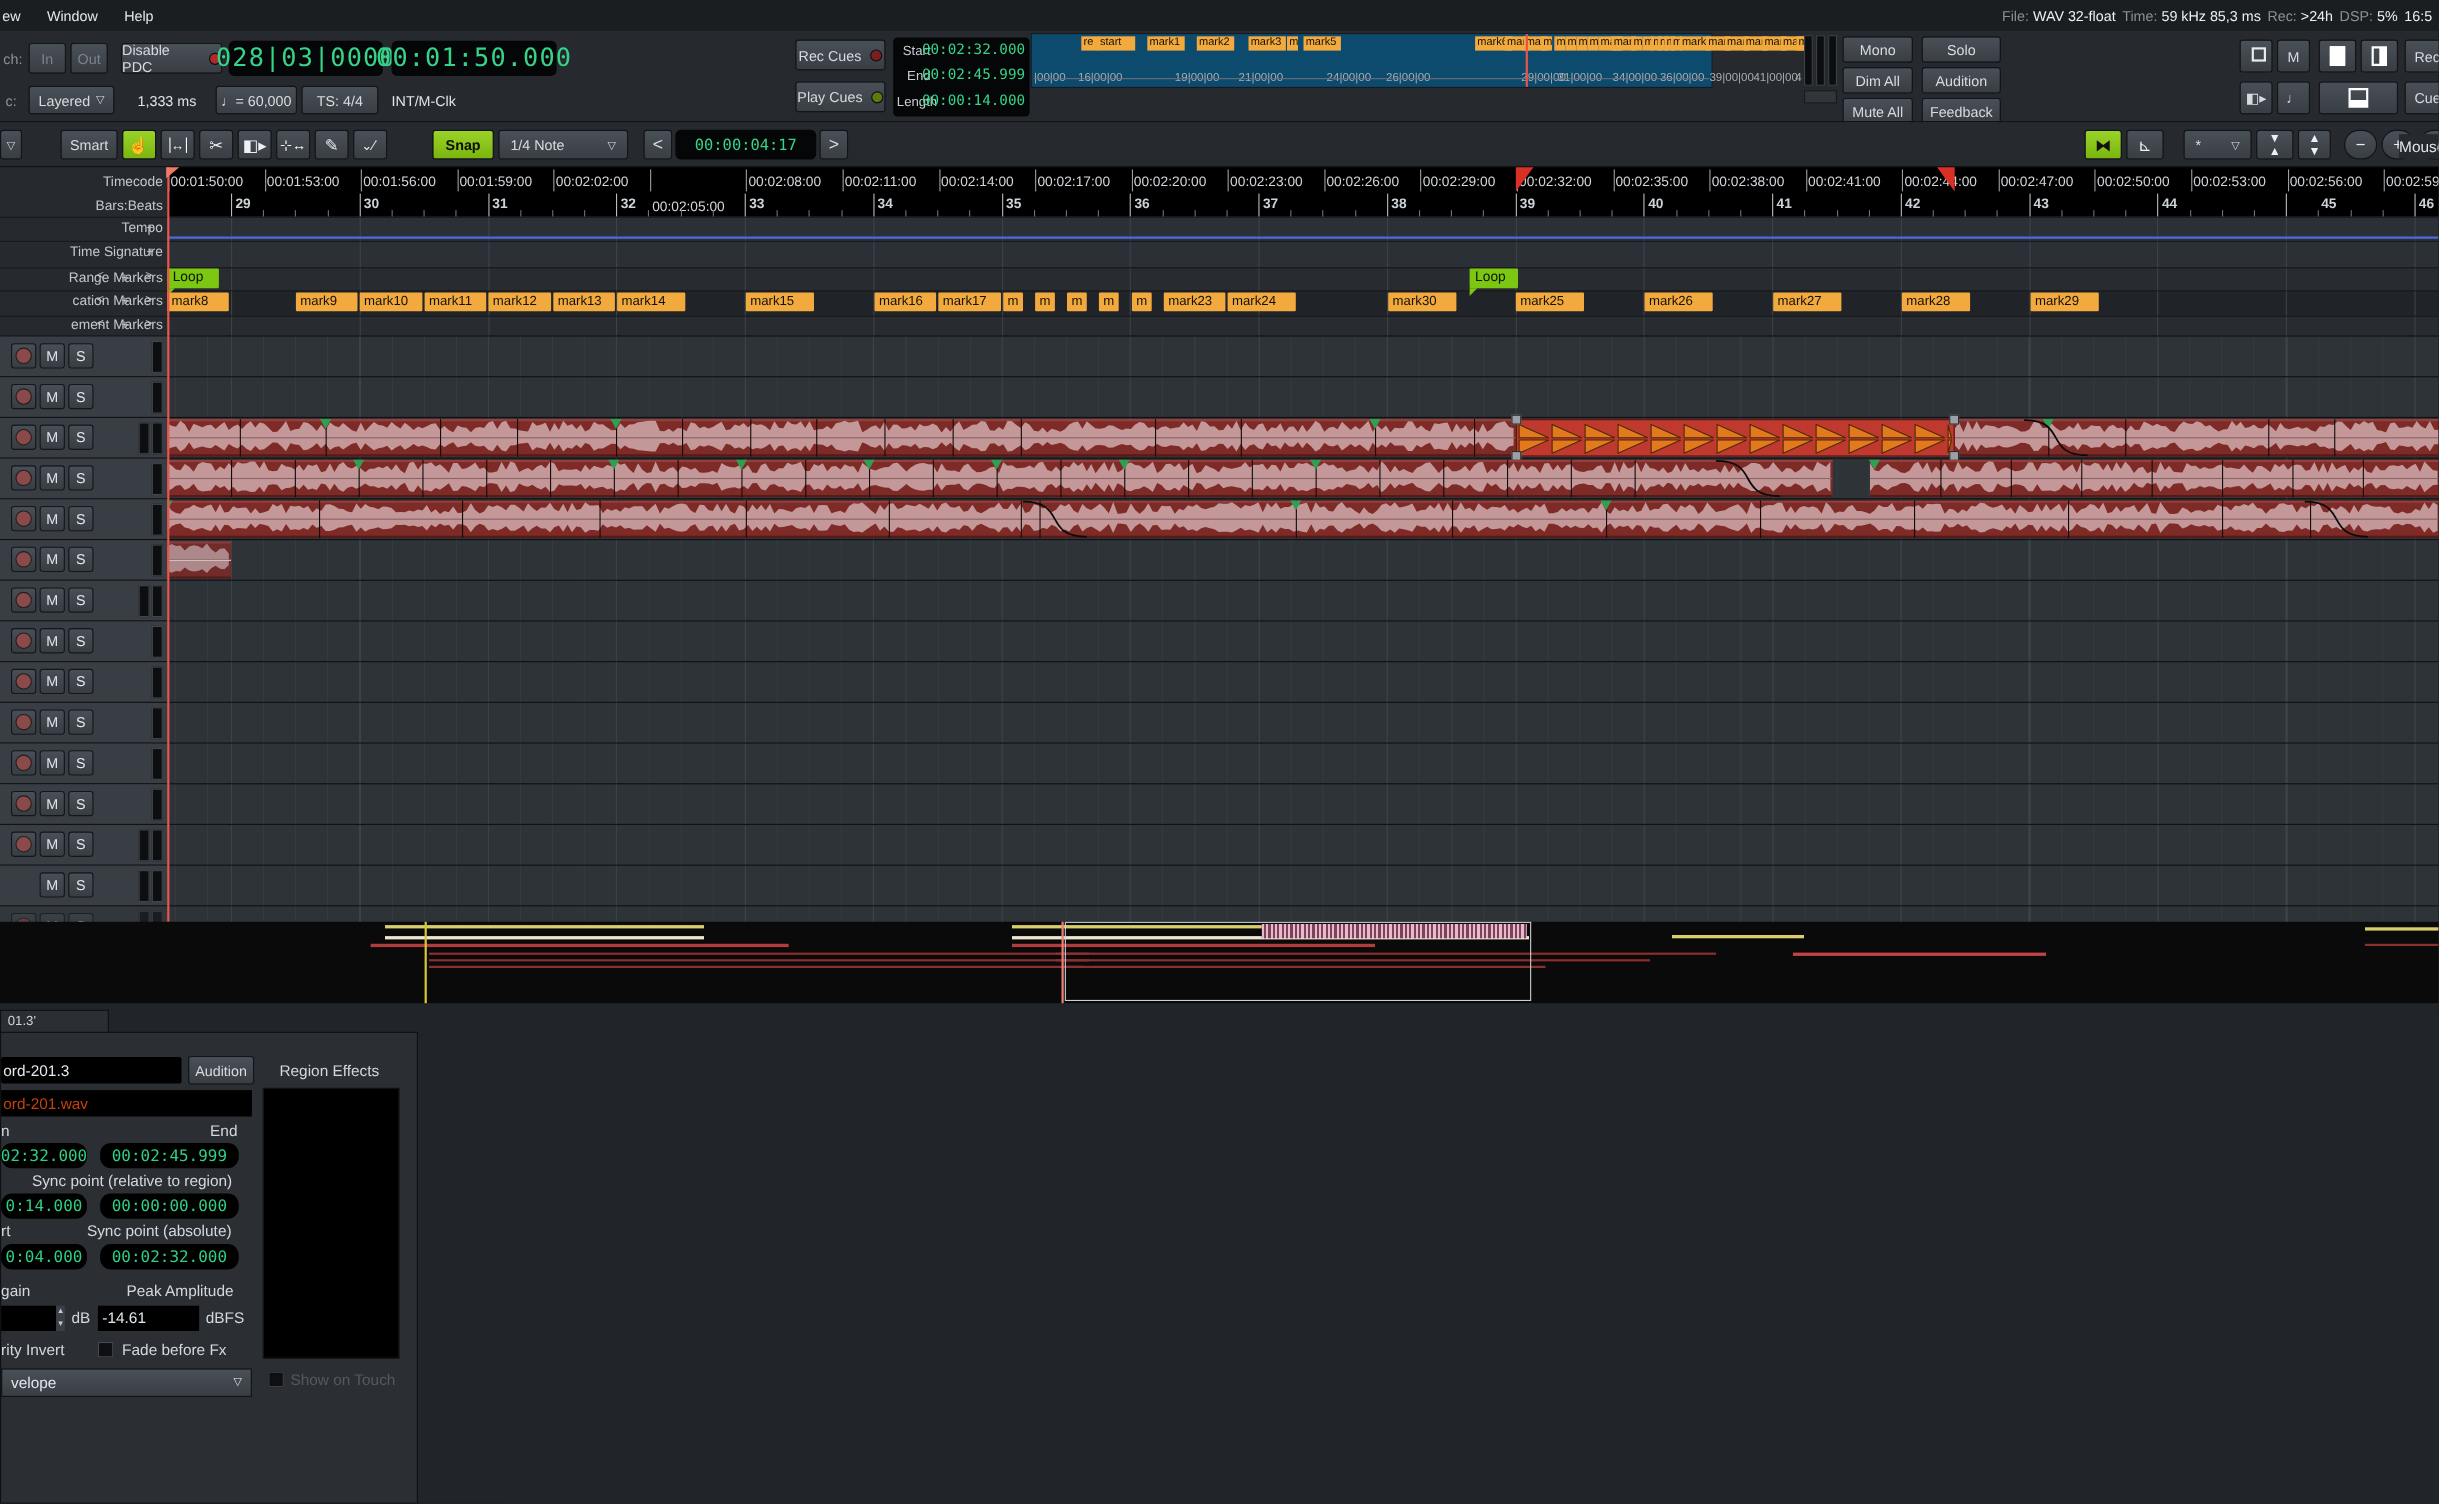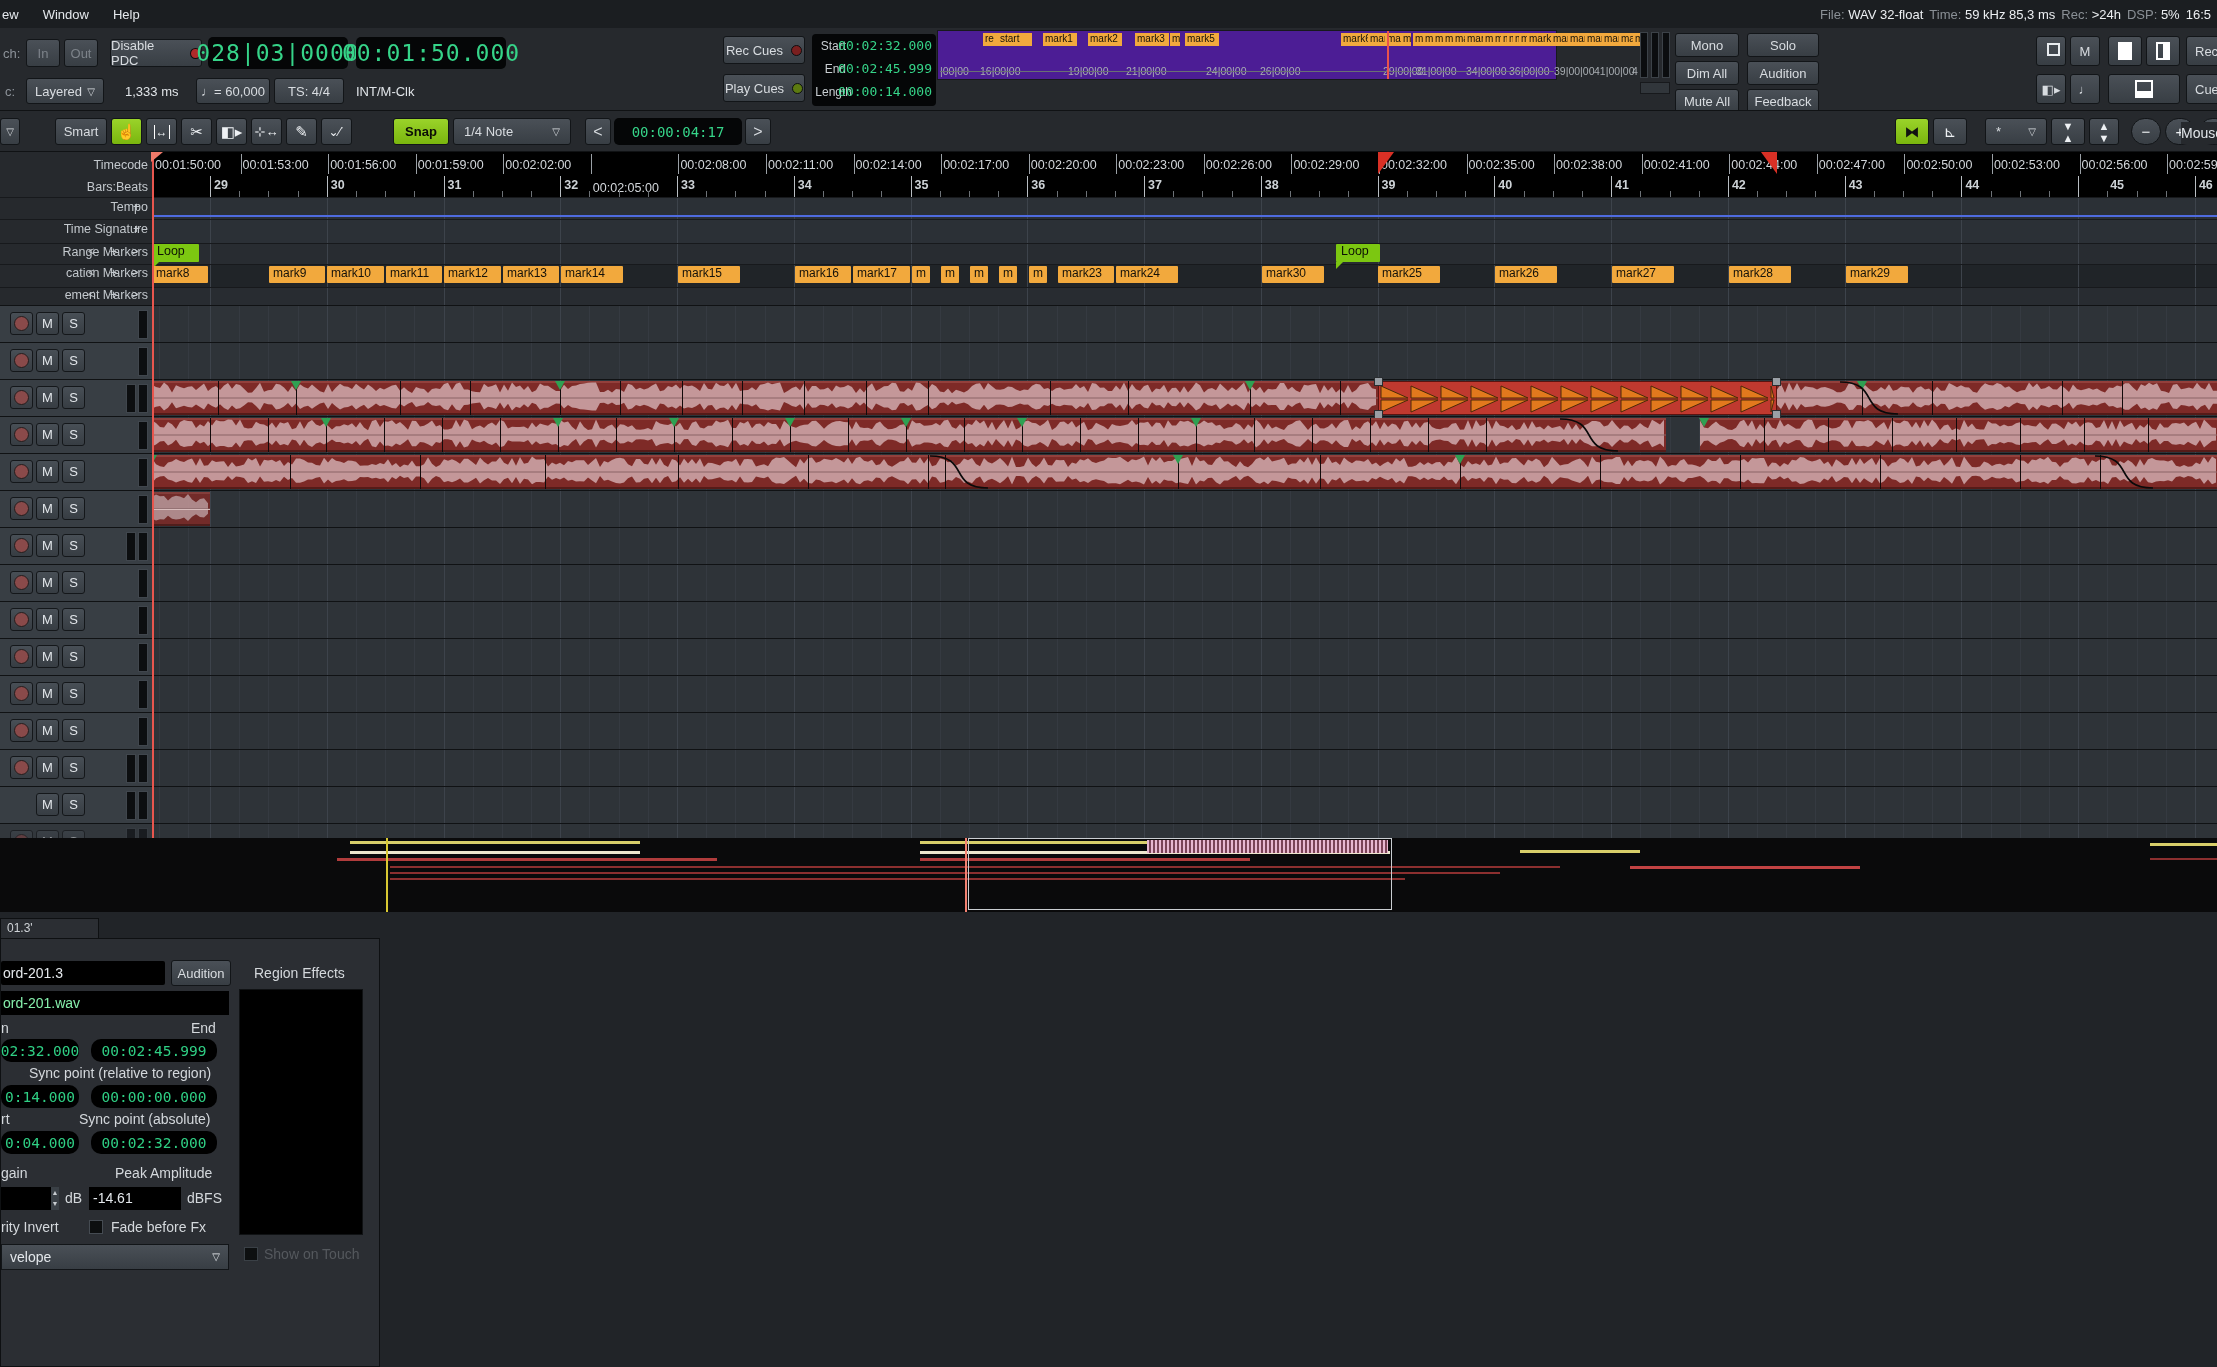--- a/index.html
+++ b/index.html
@@ -82,21 +82,21 @@
 
  <div class="abs" style="left:812px;top:34px;width:124px;height:72px;background:#050607;border-radius:4px">
   <span class="abs" style="right:90px;top:5px;color:#c9ced2;font-size:12px">Start</span>
   <span class="abs" style="right:4px;top:4px;color:#36d489;font-family:'DejaVu Sans Mono',monospace;font-size:13px">00:02:32.000</span>
   <span class="abs" style="right:90px;top:28px;color:#c9ced2;font-size:12px">End</span>
   <span class="abs" style="right:4px;top:27px;color:#36d489;font-family:'DejaVu Sans Mono',monospace;font-size:13px">00:02:45.999</span>
   <span class="abs" style="right:84px;top:51px;color:#c9ced2;font-size:12px">Length</span>
   <span class="abs" style="right:4px;top:50px;color:#36d489;font-family:'DejaVu Sans Mono',monospace;font-size:13px">00:00:14.000</span>
  </div>
 
- <div class="abs" style="left:937px;top:30px;width:620px;height:50px;background:#4c1d95;border:1px solid #17191c" id="minimap">
+ <div class="abs" style="left:937px;top:30px;width:620px;height:50px;background:#0c4a6e;border:1px solid #17191c" id="minimap">
       <div class="mini-mark" style="position: absolute; left: 45px; width: 16px;">re</div>
       <div class="mini-mark" style="position: absolute; left: 60px; width: 34px;">start</div>
       <div class="mini-mark" style="position: absolute; left: 105px; width: 34px;">mark1</div>
       <div class="mini-mark" style="position: absolute; left: 150px; width: 34px;">mark2</div>
       <div class="mini-mark" style="position: absolute; left: 197px; width: 34px;">mark3</div>
       <div class="mini-mark" style="position: absolute; left: 232px; width: 10px;">m</div>
       <div class="mini-mark" style="position: absolute; left: 247px; width: 34px;">mark5</div>
       <div class="mini-mark" style="position: absolute; left: 403px; width: 34px;">mark6</div>
       <div class="mini-mark" style="position: absolute; left: 430px; width: 22px;">mar</div>
       <div class="mini-mark" style="position: absolute; left: 447px; width: 22px;">mar</div>
@@ -789,21 +789,21 @@
       <div class="flag" style="position: absolute; left: 151px; top: 0px; border-top: 10px solid rgb(240, 122, 106); border-right: 12px solid transparent;"></div>
     </div>
 
  <div class="abs" style="left:0;top:912px;width:2217px;height:455px;background:#212428"></div>
 
  <div class="abs" style="left:0;top:918px;width:99px;height:21px;background:#2b2e33;border:1px solid #0e1012;border-bottom:none;color:#cfd3d7;font-size:12px;padding:2px 6px">01.3'</div>
  <div class="abs" style="left:0;top:938px;width:380px;height:429px;background:#2b2e33;border:1px solid #0e1012">
   <div class="abs" style="left:0;top:22px;width:164px;height:24px;background:#000;border-radius:2px;color:#e4e8ec;font-size:14px;line-height:24px;padding-left:2px">ord-201.3</div>
   <div class="btn" style="left:170px;top:21px;width:60px;height:26px;position:absolute">Audition</div>
   <div class="dlg-label" style="left:253px;top:26px">Region Effects</div>
-  <div class="abs" style="left:0;top:52px;width:228px;height:24px;background:#000;color:#86efac;font-size:14px;line-height:24px;padding-left:2px">ord-201.wav</div>
+  <div class="abs" style="left:0;top:52px;width:228px;height:24px;background:#000;color:#c2410c;font-size:14px;line-height:24px;padding-left:2px">ord-201.wav</div>
   <div class="abs" style="left:238px;top:50px;width:124px;height:246px;background:#000;border:1px solid #101214"></div>
 
   <div class="dlg-label" style="left:0;top:81px">n</div>
   <div class="dlg-label" style="left:190px;top:81px">End</div>
   <div class="dlg-clock" style="left:0;top:100px;width:78px;height:23px">02:32.000</div>
   <div class="dlg-clock" style="left:90px;top:100px;width:126px;height:23px">00:02:45.999</div>
 
   <div class="dlg-label" style="left:28px;top:126px">Sync point (relative to region)</div>
   <div class="dlg-clock" style="left:0;top:146px;width:78px;height:23px">0:14.000</div>
   <div class="dlg-clock" style="left:90px;top:146px;width:126px;height:23px">00:00:00.000</div>

